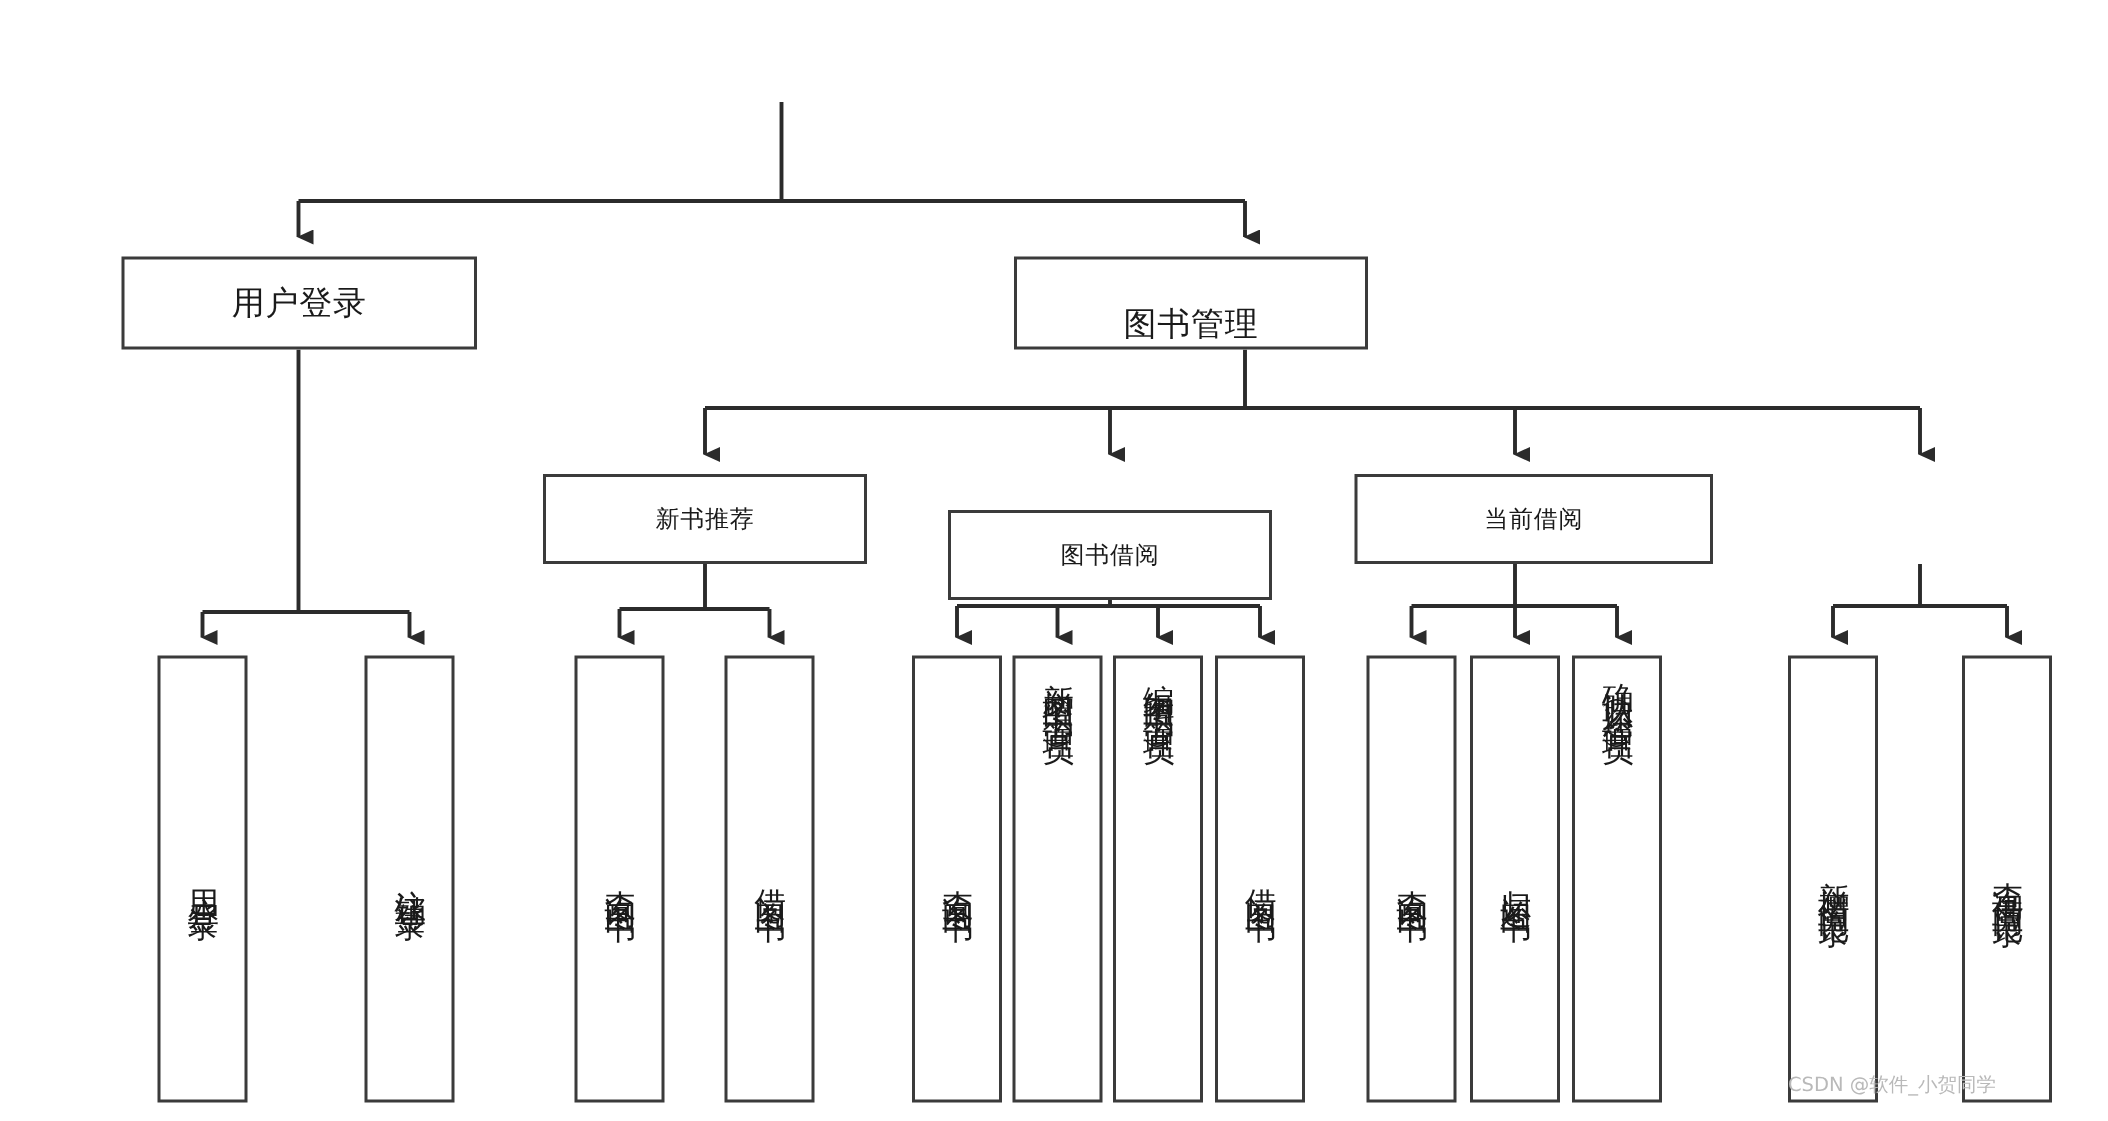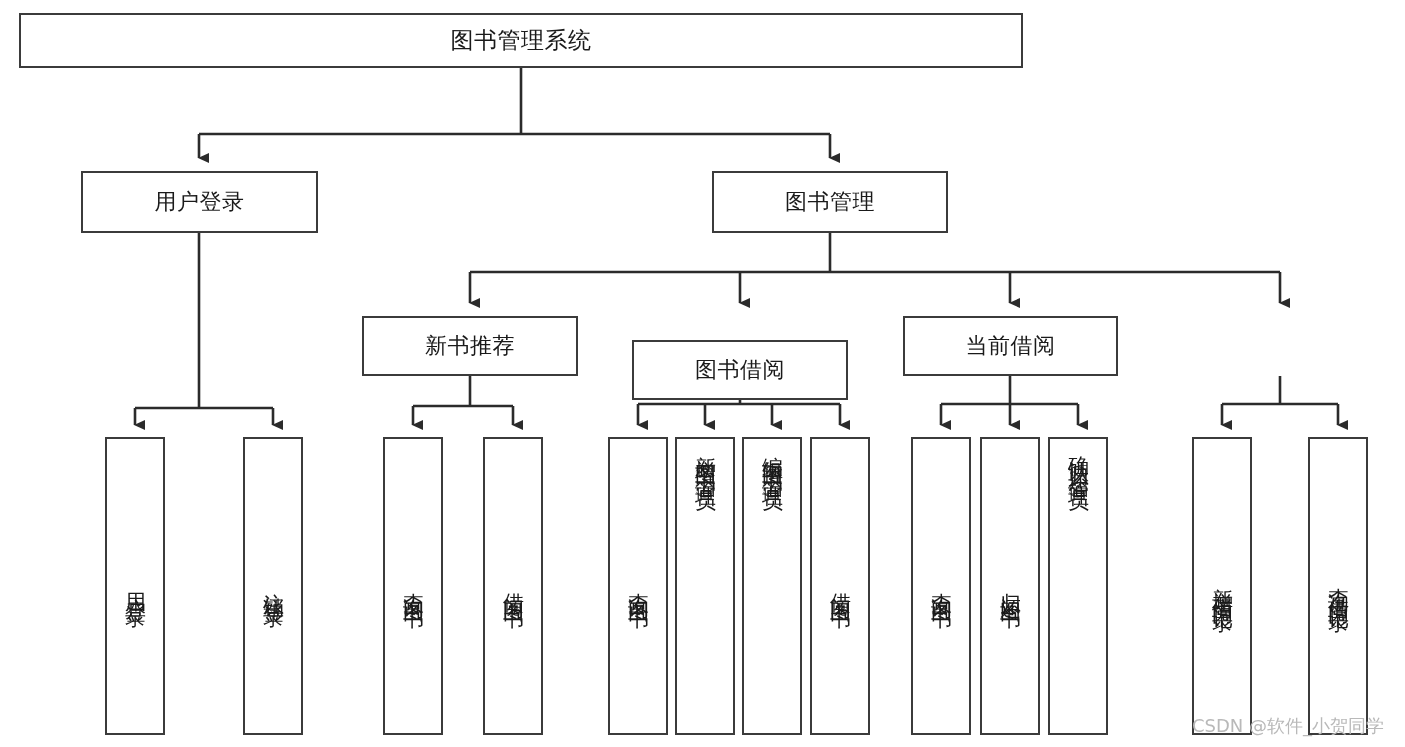--- a/index.html
+++ b/index.html
@@ -34,40 +34,40 @@
     justify-content: center;
     color: #1a1a1a;
   }
   .node-label {
     font-family: "DejaVu Sans", "Liberation Sans", sans-serif;
     white-space: nowrap;
     letter-spacing: 0.5px;
   }
   .level-0 .node-label { font-size: 23px; }
   .level-1 .node-label { font-size: 22px; }
-  .level-2 .node-label { font-size: 22px; }
+  .level-2 .node-label { font-size: 16px; }
   .leaf-box {
     align-items: flex-start;
     justify-content: center;
     padding-top: 0;
   }
   .leaf-box .node-label {
     font-size: 21px;
     writing-mode: vertical-rl;
     text-orientation: upright;
     letter-spacing: 5px;
     line-height: 1;
     white-space: nowrap;
   }
   .leaf-box.align-middle { align-items: center; }
   .leaf-box.align-top { align-items: flex-start; }
   .watermark {
     position: absolute;
     color: #b9b9b9;
-    font-size: 18px;
+    font-size: 13px;
     font-family: "DejaVu Sans", "Liberation Sans", sans-serif;
     white-space: nowrap;
     pointer-events: none;
   }
 </style>
 </head>
 <body>
 
 <div id="diagram-root">
 
@@ -114,38 +114,35 @@
       <path d="M1010,404 L1010,425" marker-end="url(#arrow)"></path>
       <path d="M1078,404 L1078,425" marker-end="url(#arrow)"></path>
 
       <path d="M1280,376 L1280,404"></path>
       <path d="M1222,404 L1338,404"></path>
       <path d="M1222,404 L1222,425" marker-end="url(#arrow)"></path>
       <path d="M1338,404 L1338,425" marker-end="url(#arrow)"></path>
     </g>
   </svg>
 
-  <div class="node-box level-0" style="left:19px; top:13px; width:1004px; height:55px;">
-    <span class="node-label">图书管理系统</span>
-  </div>
 
   <div class="node-box level-1" style="left:81px; top:171px; width:237px; height:62px;">
     <span class="node-label">用户登录</span>
   </div>
-  <div class="node-box level-1" style="left:712px; top:171px; width:236px; height:62px;">
+  <div class="node-box level-1" style="left:676px; top:171px; width:236px; height:62px;align-items:flex-end;">
     <span class="node-label">图书管理</span>
   </div>
 
   <div class="node-box level-2" style="left:362px; top:316px; width:216px; height:60px;">
     <span class="node-label">新书推荐</span>
   </div>
   <div class="node-box level-2" style="left:632px; top:316px; width:216px; height:60px;margin-top:24px;">
     <span class="node-label">图书借阅</span>
   </div>
-  <div class="node-box level-2" style="left:903px; top:316px; width:215px; height:60px;justify-content:center;">
+  <div class="node-box level-2" style="left:903px; top:316px; width:239px; height:60px;justify-content:center;">
     <span class="node-label">当前借阅</span>
   </div>
 
   <div class="node-box leaf-box align-middle" style="left:105px; top:437px; width:60px; height:298px;">
     <span class="node-label">用户登录</span>
   </div>
   <div class="node-box leaf-box align-middle" style="left:243px; top:437px; width:60px; height:298px;">
     <span class="node-label">注销登录</span>
   </div>
 

